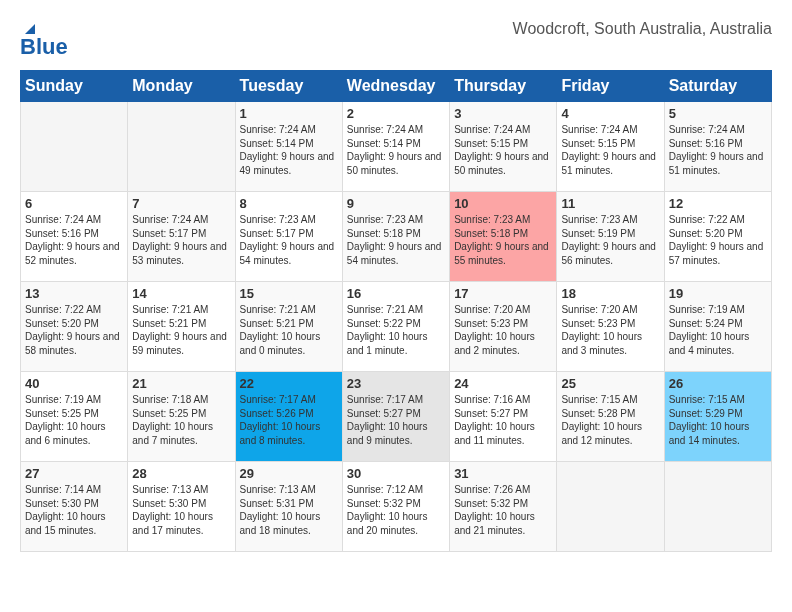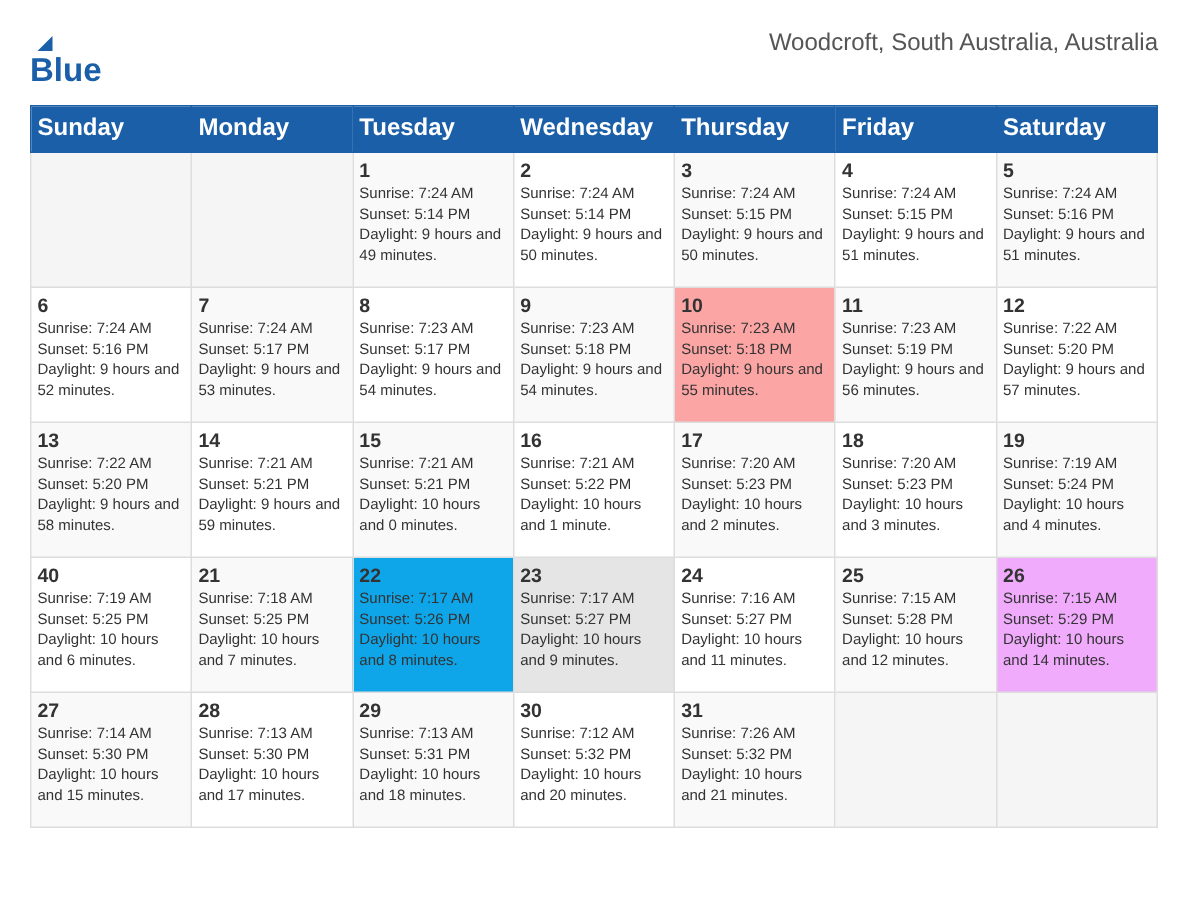--- a/index.html
+++ b/index.html
@@ -241,21 +241,21 @@
           <div class="day-info" style="white-space: pre-line;">Sunrise: 7:16 AM
 Sunset: 5:27 PM
 Daylight: 10 hours and 11 minutes.</div>
         </td>
         <td style="background: rgb(249, 249, 249);">
           <span class="day-num">25</span>
           <div class="day-info" style="white-space: pre-line;">Sunrise: 7:15 AM
 Sunset: 5:28 PM
 Daylight: 10 hours and 12 minutes.</div>
         </td>
-        <td style="background: #f0abfc;">
+        <td style="background: #7dd3fc;">
           <span class="day-num">26</span>
           <div class="day-info" style="white-space: pre-line;">Sunrise: 7:15 AM
 Sunset: 5:29 PM
 Daylight: 10 hours and 14 minutes.</div>
         </td>
       </tr>
       <tr>
         <td style="background: rgb(249, 249, 249);">
           <span class="day-num">27</span>
           <div class="day-info" style="white-space: pre-line;">Sunrise: 7:14 AM

